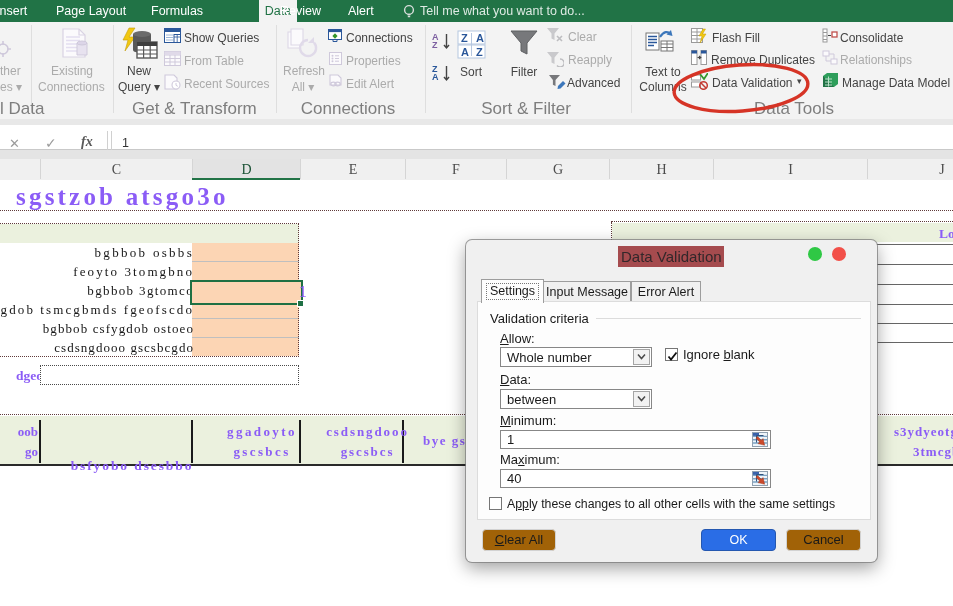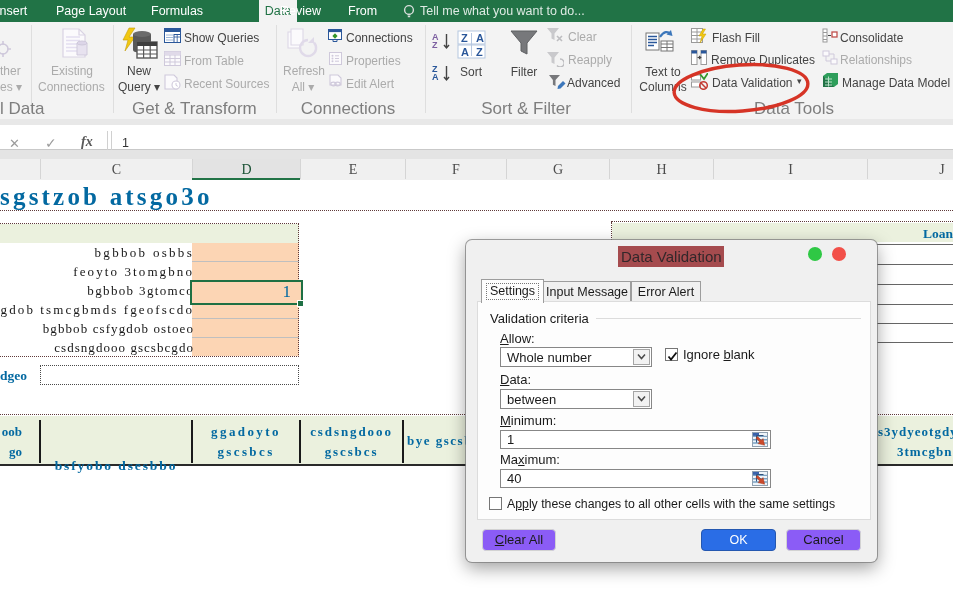--- a/index.html
+++ b/index.html
@@ -21,47 +21,47 @@
   .bigtxt.rgray{color:#ababab;}
   
   #fbar{left:0;top:119px;width:953px;height:31px;background:#fff;border-top:6px solid #e8e8e8;border-bottom:1px solid #c9c9c9;box-sizing:border-box;}
   
   #hstrip{left:0;top:150px;width:953px;height:9px;background:#e4e4e4;}
   #cheads{left:0;top:159px;width:953px;height:21px;background:#f0f0f0;border-bottom:1px solid #bfbfbf;}
   .chd{position:absolute;top:0;height:20px;line-height:21px;text-align:center;
        font-family:"Liberation Serif",serif;font-size:14px;color:#4c4c4c;border-left:1px solid #d5d5d5;}
   
   #sheet{left:0;top:180px;width:953px;height:426px;background:#fff;}
-  .geo{font-family:"Liberation Serif",serif;color:#0369a1;}
+  .geo{font-family:"Liberation Serif",serif;color:#8b5cf6;padding-left:16px;}
   .dotted-h{position:absolute;height:0;border-top:1.5px dotted #5f3a3a;}
   .row-label{position:absolute;width:194px;text-align:right;font-family:"Liberation Serif",serif;
              font-size:13px;color:#161616;line-height:19px;}
   .orange{position:absolute;left:192px;width:107px;background:#fcd5b4;border-bottom:1px solid #bfbfbf;}
   
   #dlg{left:466px;top:240px;width:411px;height:322px;background:#f0f0f0;border-radius:6px;
        box-shadow:0 0 0 1px rgba(125,125,125,.75), 0 6px 18px rgba(0,0,0,.38);}
   .dtab{position:absolute;top:41px;height:20px;background:#f0f0f0;border:1px solid #9d9d9d;
         border-bottom:none;font-size:12.5px;text-align:center;color:#1a1a1a;line-height:20px;}
   .dlbl{position:absolute;font-size:13px;color:#1a1a1a;white-space:nowrap;}
   .combo{position:absolute;left:34px;width:152px;height:20px;background:#fff;border:1px solid #878787;box-sizing:border-box;}
   .field{position:absolute;left:34px;width:271px;height:19px;background:#fff;border:1px solid #878787;box-sizing:border-box;}
   .cbox{position:absolute;width:13px;height:13px;background:#fff;border:1px solid #767676;box-sizing:border-box;}
-  .btn{position:absolute;height:22px;background:#8b5cf6;border:1px solid #d2d2d2;border-radius:4px;
+  .btn{position:absolute;height:22px;background:#a16207;border:1px solid #d2d2d2;border-radius:4px;
        box-sizing:border-box;font-size:13px;text-align:center;line-height:20px;color:#1a1a1a;}
 </style>
 </head>
 <body>
 
 <div class="abs" id="tabbar">
   <div class="tab" style="left:-4px;">Insert</div>
   <div class="tab" style="left:56px;">Page Layout</div>
   <div class="tab" style="left:151px;">Formulas</div>
   <div class="tab" id="tab-data" style="left:216px;width:38px;">Data</div>
   <div class="tab" style="left:280px;">Review</div>
-  <div class="tab" style="left:348px;">From</div>
+  <div class="tab" style="left:348px;">Alert</div>
   <svg class="abs" style="left:402px;top:4px;" width="14" height="15" viewBox="0 0 14 15">
     <circle cx="7" cy="6" r="4.4" fill="none" stroke="#d8dedb" stroke-width="1.4"></circle>
     <path d="M5.5 10.5h3M5.8 12.5h2.4" stroke="#d8dedb" stroke-width="1.3" fill="none"></path>
   </svg>
   <div class="tab tellme" style="left:420px;">Tell me what you want to do...</div>
 </div>
 
 <div class="abs" id="ribbon">
   <div class="rsep" style="left:31px;"></div>
   <div class="rsep" style="left:113px;"></div>

